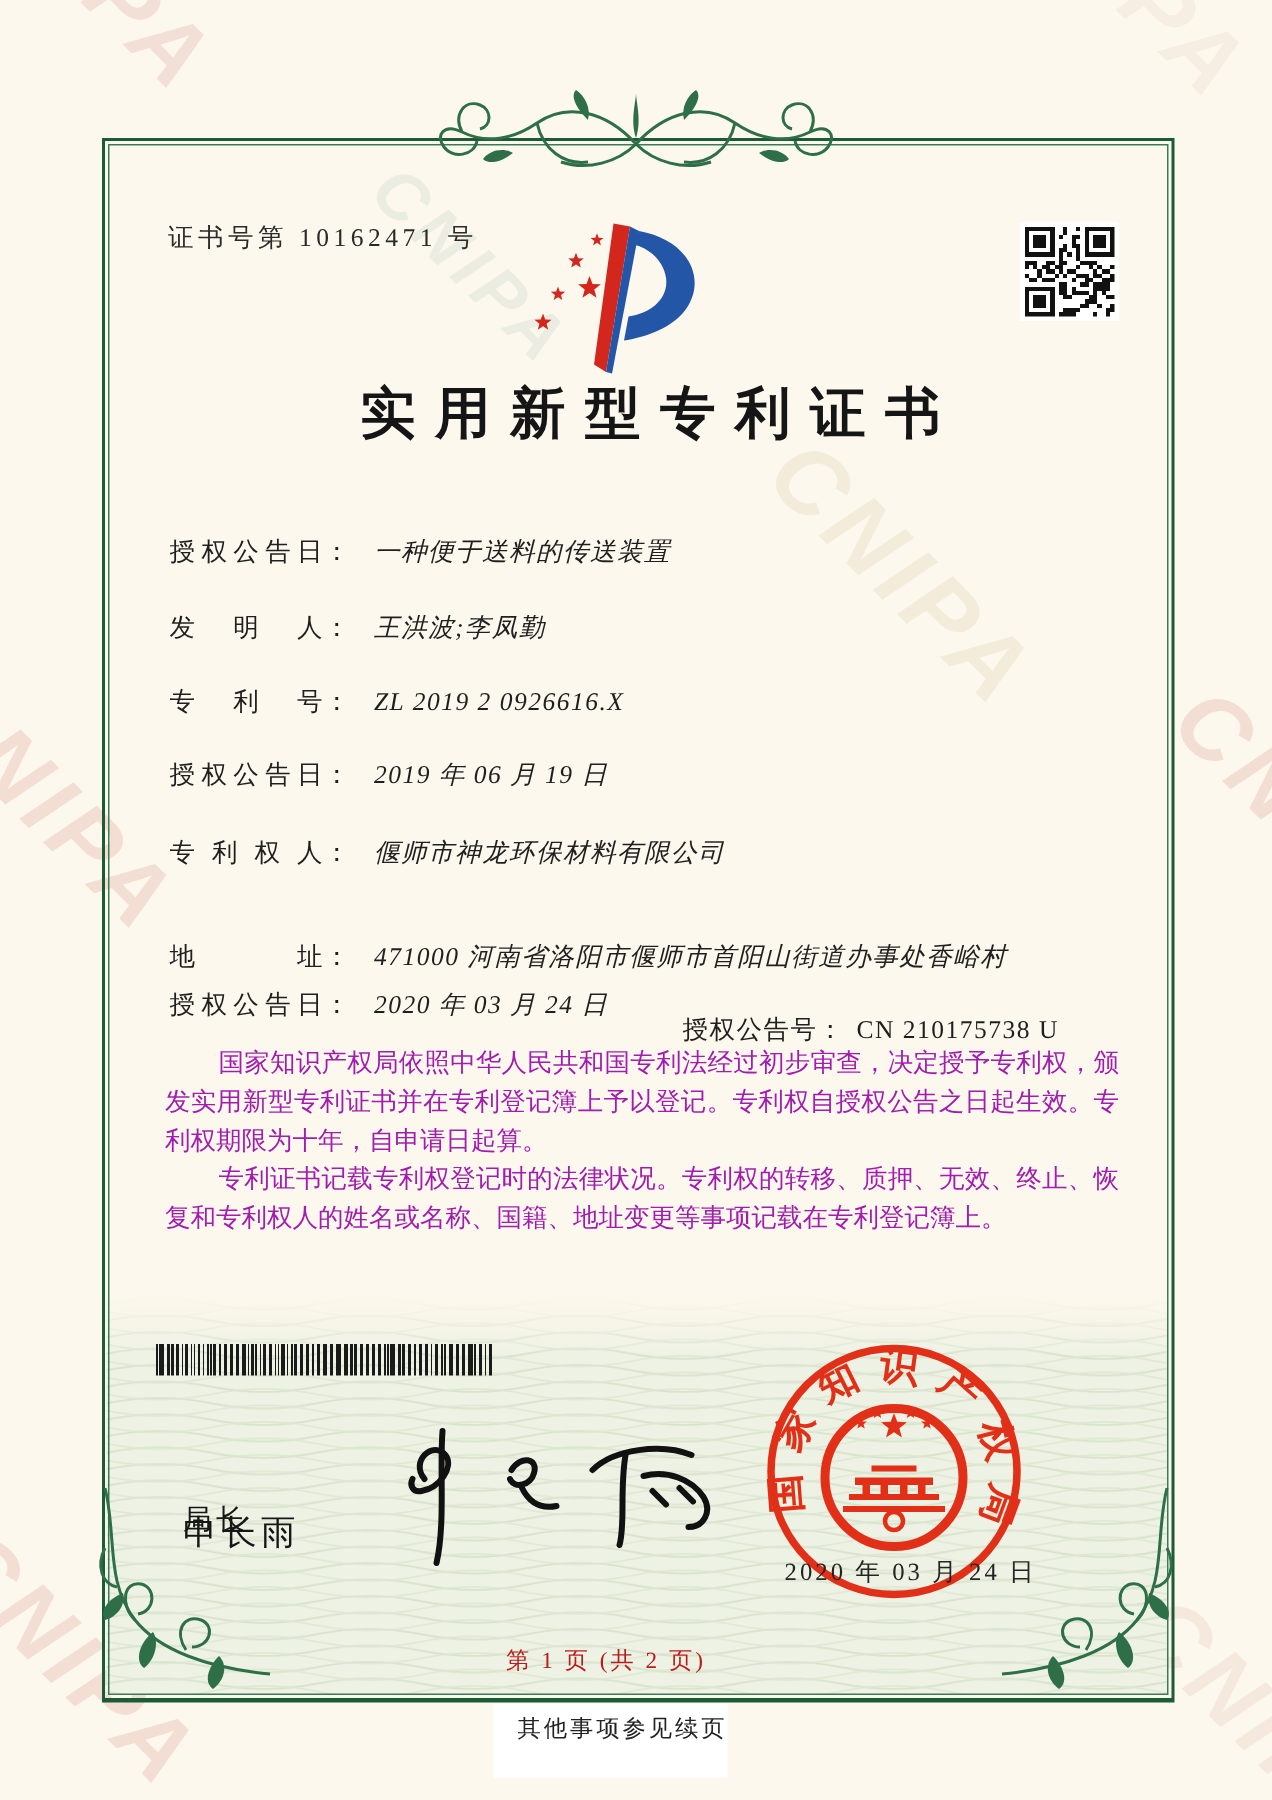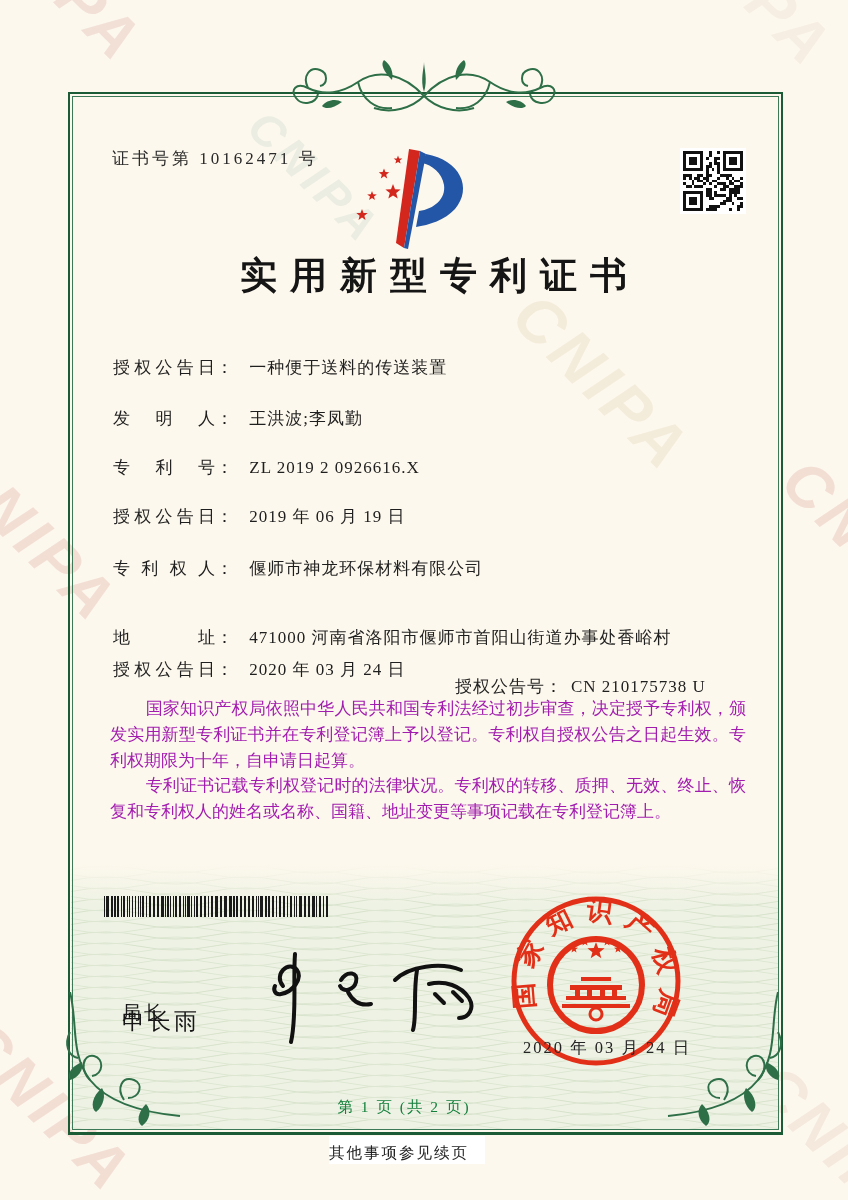--- a/index.html
+++ b/index.html
@@ -30,41 +30,41 @@
   
   .content{position:absolute;left:0;top:0;width:848px;height:1200px;z-index:4;}
   .cert-number{position:absolute;left:112px;top:147px;font-size:17px;letter-spacing:3px;color:#2a2a2a;}
   .logo{position:absolute;left:352px;top:146px;}
   .qr{position:absolute;left:680px;top:148px;background:#ffffff;padding:3px;}
   .title{position:absolute;left:16px;top:251px;width:848px;text-align:center;
       font-size:37px;font-weight:bold;letter-spacing:13px;color:#151515;}
   .field-row{position:absolute;left:113px;width:640px;font-size:17px;letter-spacing:1px;line-height:24px;}
   .field-label{display:inline-block;width:103px;text-align:justify;text-align-last:justify;vertical-align:top;}
   .field-colon{display:inline-block;vertical-align:top;}
-  .field-value{display:inline-block;margin-left:10px;vertical-align:top;white-space:nowrap;}
+  .field-value{display:inline-block;margin-left:10px;vertical-align:top;white-space:nowrap;font-style:italic;}
   .grant-no{position:absolute;left:342px;top:17px;white-space:nowrap;}
   .grant-no .field-colon{margin-right:8px;}
   .paragraphs{position:absolute;left:110px;top:696px;width:636px;font-size:17px;
       line-height:25.8px;text-align:justify;color:#a21caf;}
   .paragraphs p{margin:0;text-indent:2.1em;}
   .barcode{position:absolute;left:104px;top:896px;}
   .signer-title{position:absolute;left:122px;top:1000px;font-size:19px;letter-spacing:3px;
       font-family:"Liberation Sans","DejaVu Sans",sans-serif;color:#161616;}
   .signer-name{position:absolute;left:122px;top:1006px;font-size:23px;letter-spacing:3px;
       font-family:"Liberation Sans","DejaVu Sans",sans-serif;color:#161616;}
   .signature{position:absolute;left:245px;top:946px;}
   .seal{position:absolute;left:508px;top:893px;}
   .seal-arc{font-size:26px;font-weight:bold;letter-spacing:12px;fill:#e23018;
       font-family:"Liberation Serif","DejaVu Serif",serif;}
   .seal-date{position:absolute;left:523px;top:1037px;width:160px;font-size:16.5px;
       letter-spacing:2px;color:#242424;white-space:nowrap;}
   .page-footer{position:absolute;left:0;top:1097px;width:808px;text-align:center;
-      font-size:15.5px;letter-spacing:2px;color:#15803d;}
-  .note-box{position:absolute;left:329px;top:1136px;width:156px;height:28px;background:#ffffff;
-      text-align:left;line-height:33px;font-size:15.5px;letter-spacing:2px;color:#222;z-index:4;}
+      font-size:15.5px;letter-spacing:2px;color:#b91c1c;}
+  .note-box{position:absolute;left:329px;top:1136px;width:156px;height:49px;background:#ffffff;
+      text-align:right;line-height:33px;font-size:15.5px;letter-spacing:2px;color:#222;z-index:4;}
 </style>
 </head>
 <body>
 
 <div class="page">
 
   <div class="wm wm1">CNIPA</div>
   <div class="wm wm2">CNIPA</div>
   <div class="wm wm3">CNIPA</div>
   <div class="wm wm4">CNIPA</div>

